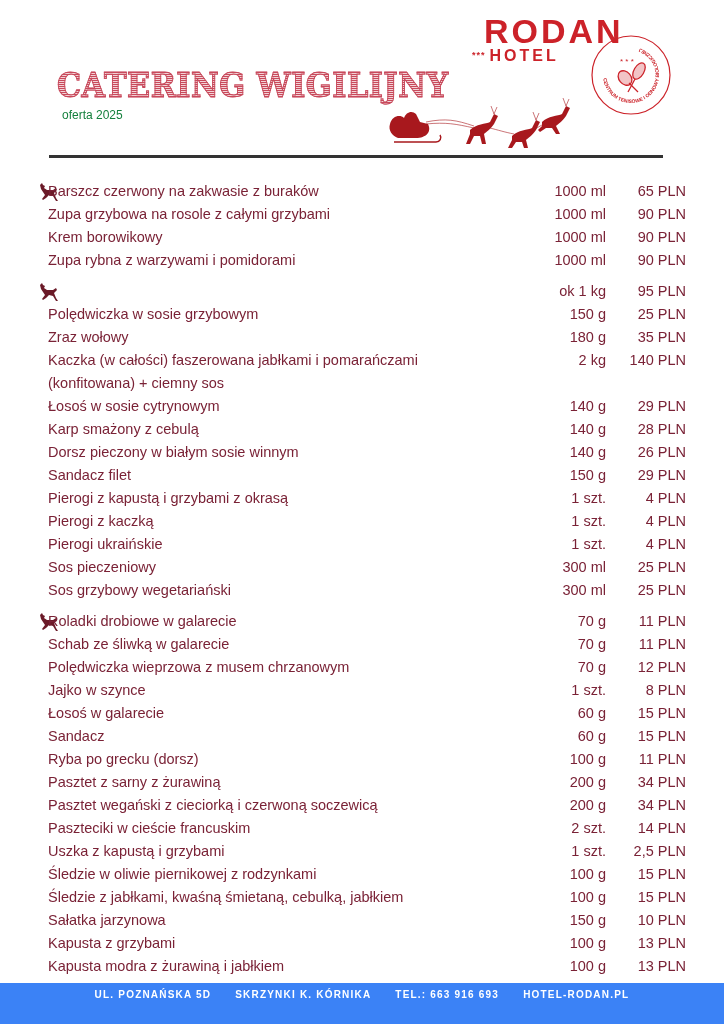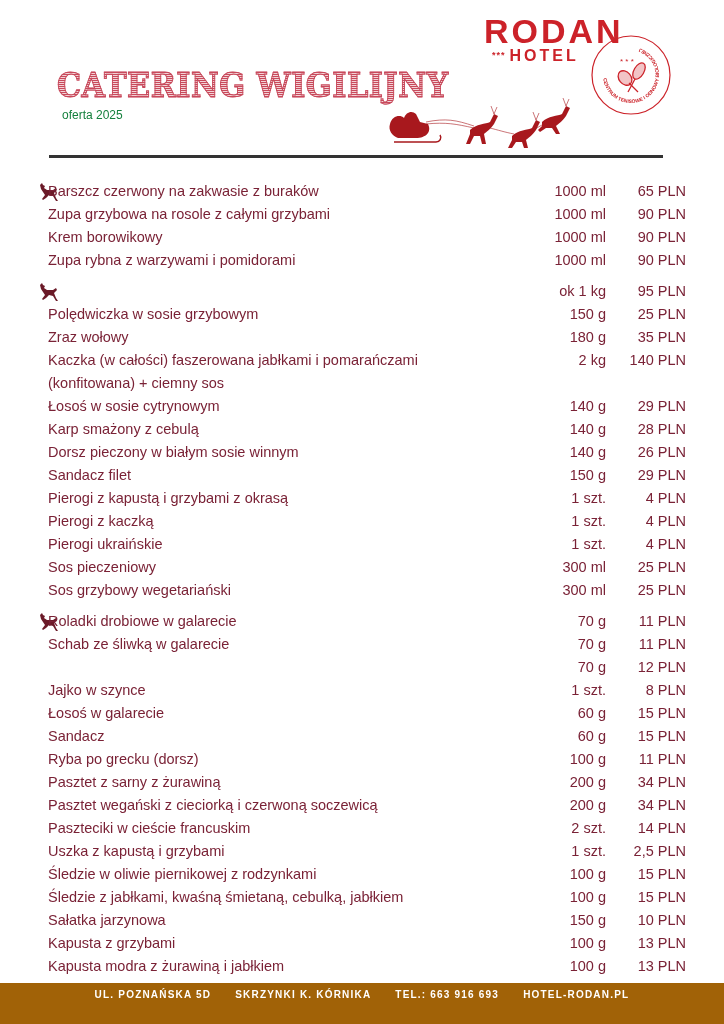--- a/index.html
+++ b/index.html
@@ -25,21 +25,21 @@
   }
   .header-rule {
     position: absolute; left: 49px; top: 155px; width: 614px; height: 3px;
     background: #333333;
   }
   .logo-word {
     position: absolute; left: 484px; top: 12px;
     font-size: 34px; font-weight: bold; color: #cc2229; letter-spacing: 3px;
   }
   .logo-hotel {
-    position: absolute; left: 492px; top: 47px;
+    position: absolute; left: 472px; top: 47px;
     font-size: 16px; font-weight: bold; color: #cc2229; letter-spacing: 3px;
   }
   .logo-stars { font-size: 9px; letter-spacing: 1px; margin-right: 4px; vertical-align: 3px; }
   .badge {
     position: absolute; left: 590px; top: 34px; width: 82px; height: 82px;
   }
   .sleigh {
     position: absolute; left: 386px; top: 92px; width: 200px; height: 62px;
   }
   .menu { position: absolute; left: 0; top: 180px; width: 724px; }
@@ -50,21 +50,21 @@
   .row .qty { position: absolute; right: 118px; text-align: right; white-space: nowrap; }
   .row .price { position: absolute; right: 38px; text-align: center; white-space: nowrap; }
   .row.tall { height: 46px; }
   .row.tall .name { white-space: normal; width: 450px; }
   .gap { height: 8px; }
   .deer {
     position: absolute; left: 37px; top: 2px; width: 22px; height: 22px;
   }
   .footer {
     position: absolute; left: 0; top: 983px; width: 724px; height: 41px;
-    background: #a16207;
+    background: #3b82f6;
   }
   .footer-text {
     position: absolute; left: 0; width: 724px; top: 6px; text-align: center;
     font-size: 10px; font-weight: bold; color: #ffffff; letter-spacing: 1.2px;
   }
   .footer-text span { margin: 0 10px; }
 </style>
 </head>
 <body>
 
@@ -215,20 +215,21 @@
     <span class="name">Roladki drobiowe w galarecie</span>
     <span class="qty">70 g</span>
     <span class="price">11 PLN</span>
   </div>
   <div class="row">
       <span class="name">Schab ze śliwką w galarecie</span>
       <span class="qty">70 g</span>
       <span class="price">11 PLN</span>
     </div>
   <div class="row">
+      <span class="name">Polędwiczka wieprzowa z musem chrzanowym</span>
       <span class="qty">70 g</span>
       <span class="price">12 PLN</span>
     </div>
   <div class="row">
       <span class="name">Jajko w szynce</span>
       <span class="qty">1 szt.</span>
       <span class="price">8 PLN</span>
     </div>
   <div class="row">
       <span class="name">Łosoś w galarecie</span>

